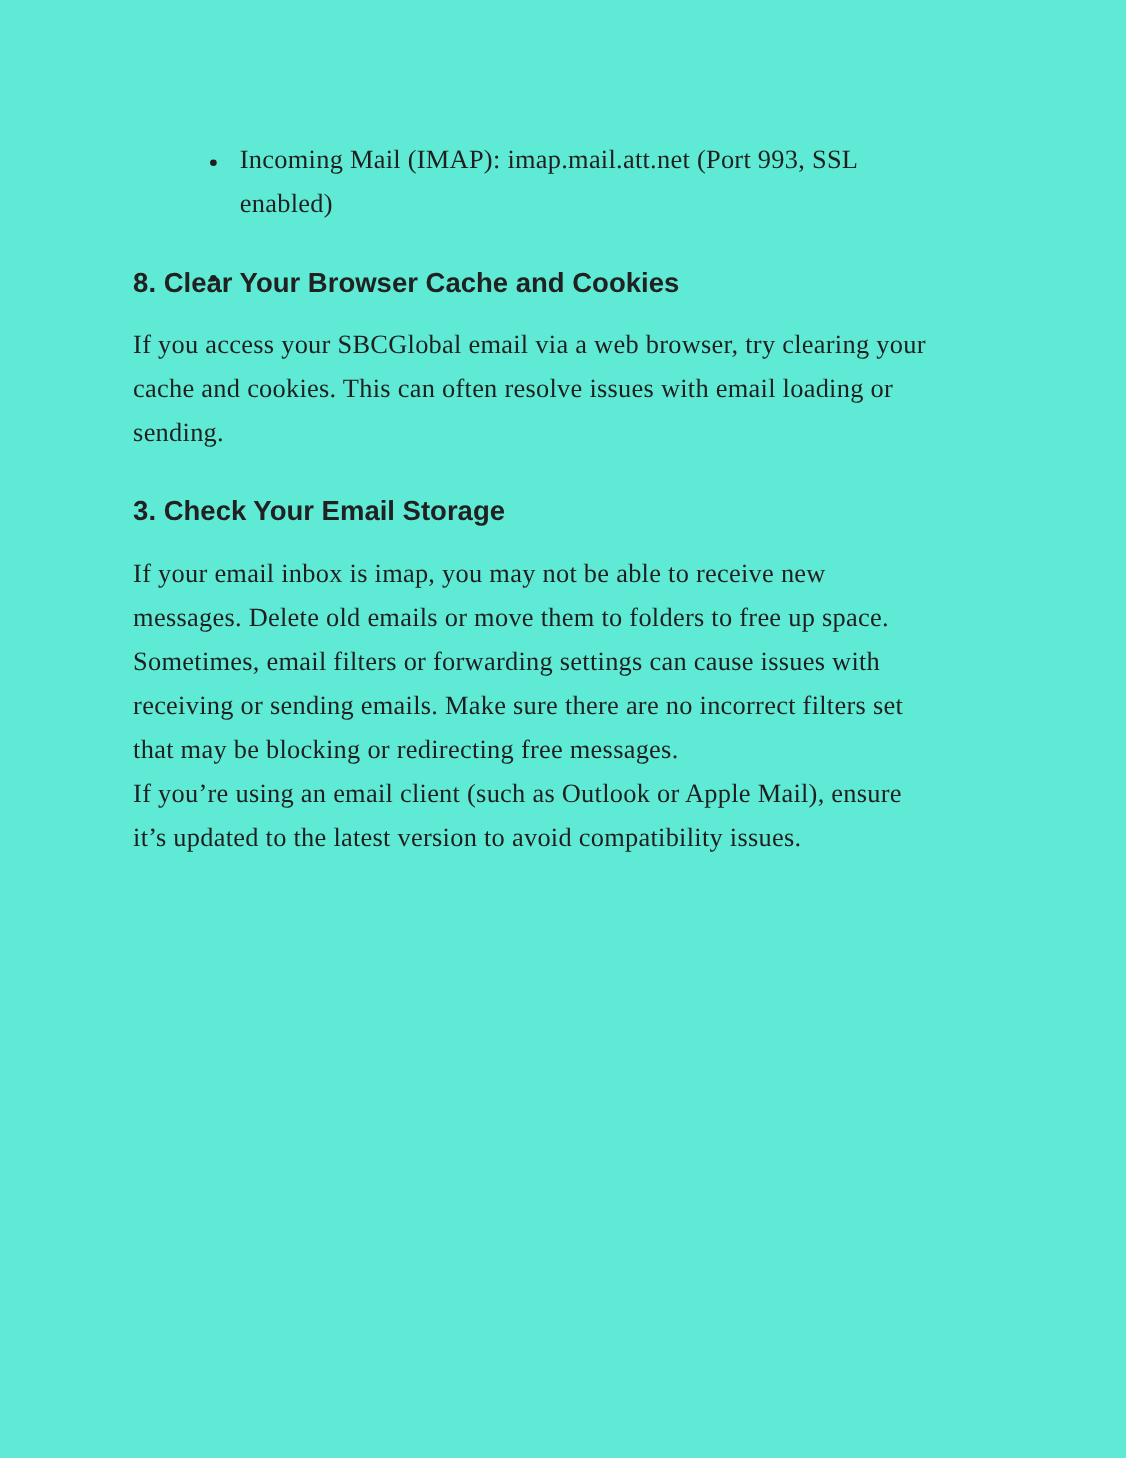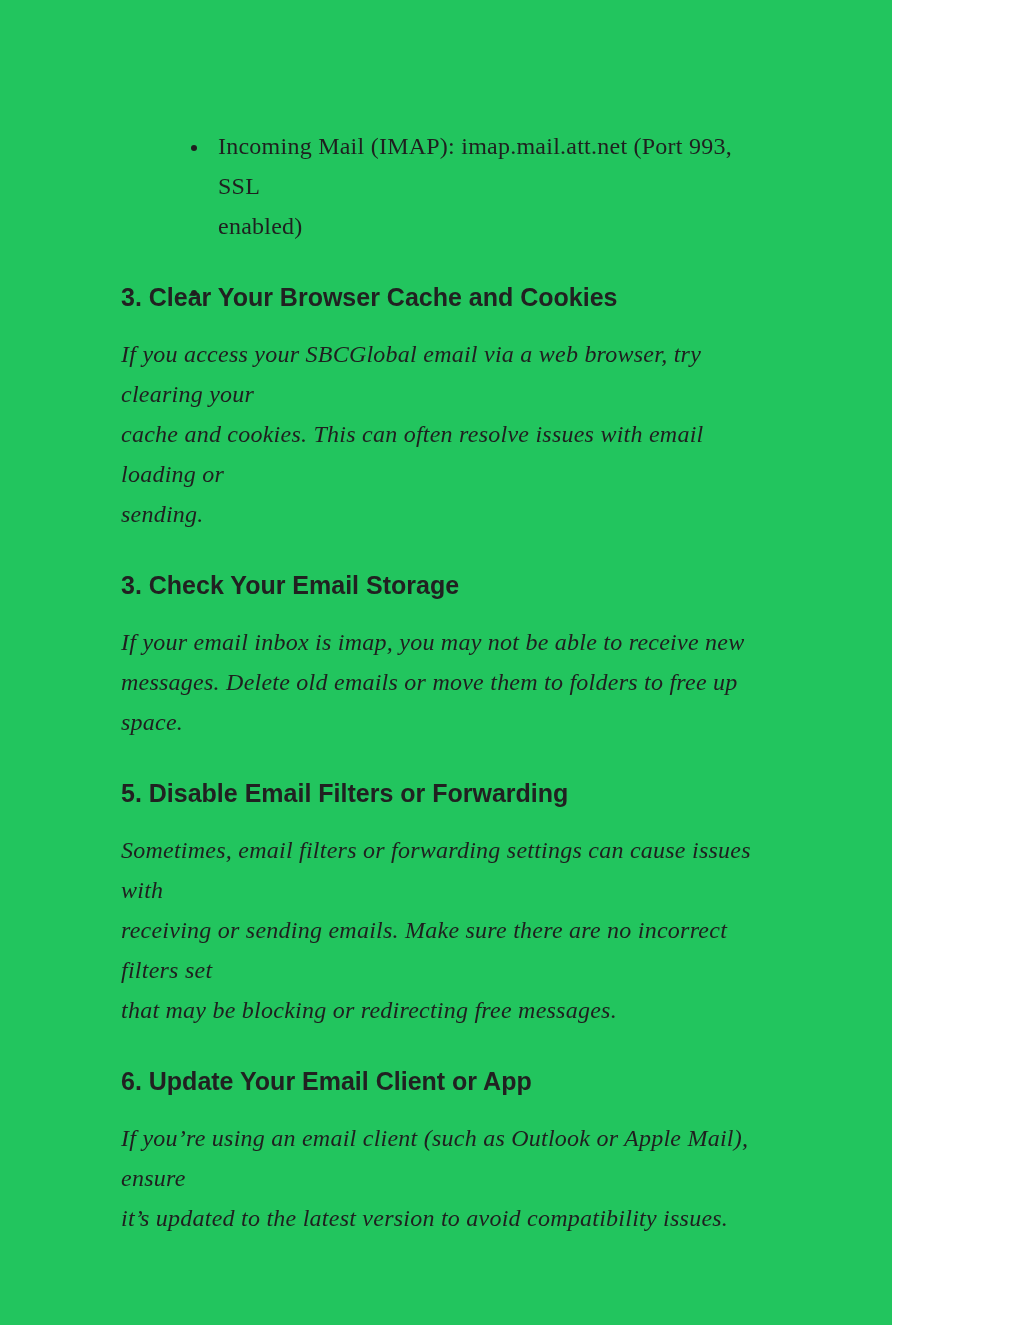--- a/index.html
+++ b/index.html
@@ -2,24 +2,24 @@
 <html><head>
 <meta charset="utf-8">
 <style>
   html, body {
     margin: 0;
     padding: 0;
     background: #ffffff;
   }
   .page {
     box-sizing: border-box;
-    width: 892px;
+    width: 1024px;
     min-height: 1325px;
     padding: 126px 121px 60px 121px;
-    background: #22c55e;
+    background: #5eead4;
     font-family: "Liberation Serif", "DejaVu Serif", serif;
     font-size: 24px;
     line-height: 40px;
     letter-spacing: 0.01em;
     color: #1f1f1f;
   }
   ul.bullet-list {
     list-style: none;
     margin: 0;
     padding: 0;
@@ -45,21 +45,20 @@
     font-family: "Liberation Sans", "DejaVu Sans", sans-serif;
     font-size: 25px;
     line-height: 34px;
     font-weight: 700;
     letter-spacing: 0;
     color: #212121;
     margin: 34px 0 20px 0;
   }
   p.section-body {
     margin: 0;
-    font-style: italic;
   }
   .wrap-lines {
     white-space: pre-line;
   }
 </style>
 </head>
 <body>
 
 <div class="page">
 
@@ -67,31 +66,29 @@
     <li>
       <span class="bullet-dot"></span>
       <span class="wrap-lines">Incoming Mail (IMAP): imap.mail.att.net (Port 993, SSL
 enabled)</span>
     </li>
     <li>
       <span class="bullet-dot"></span>
     </li>
   </ul>
 
-  <h3 class="section-heading">3. Clear Your Browser Cache and Cookies</h3>
+  <h3 class="section-heading">8. Clear Your Browser Cache and Cookies</h3>
   <p class="section-body wrap-lines">If you access your SBCGlobal email via a web browser, try clearing your
 cache and cookies. This can often resolve issues with email loading or
 sending.</p>
 
   <h3 class="section-heading">3. Check Your Email Storage</h3>
   <p class="section-body wrap-lines">If your email inbox is imap, you may not be able to receive new
 messages. Delete old emails or move them to folders to free up space.</p>
 
-  <h3 class="section-heading">5. Disable Email Filters or Forwarding</h3>
   <p class="section-body wrap-lines">Sometimes, email filters or forwarding settings can cause issues with
 receiving or sending emails. Make sure there are no incorrect filters set
 that may be blocking or redirecting free messages.</p>
 
-  <h3 class="section-heading">6. Update Your Email Client or App</h3>
   <p class="section-body wrap-lines">If you’re using an email client (such as Outlook or Apple Mail), ensure
 it’s updated to the latest version to avoid compatibility issues.</p>
 
 </div>
 
 </body></html>

